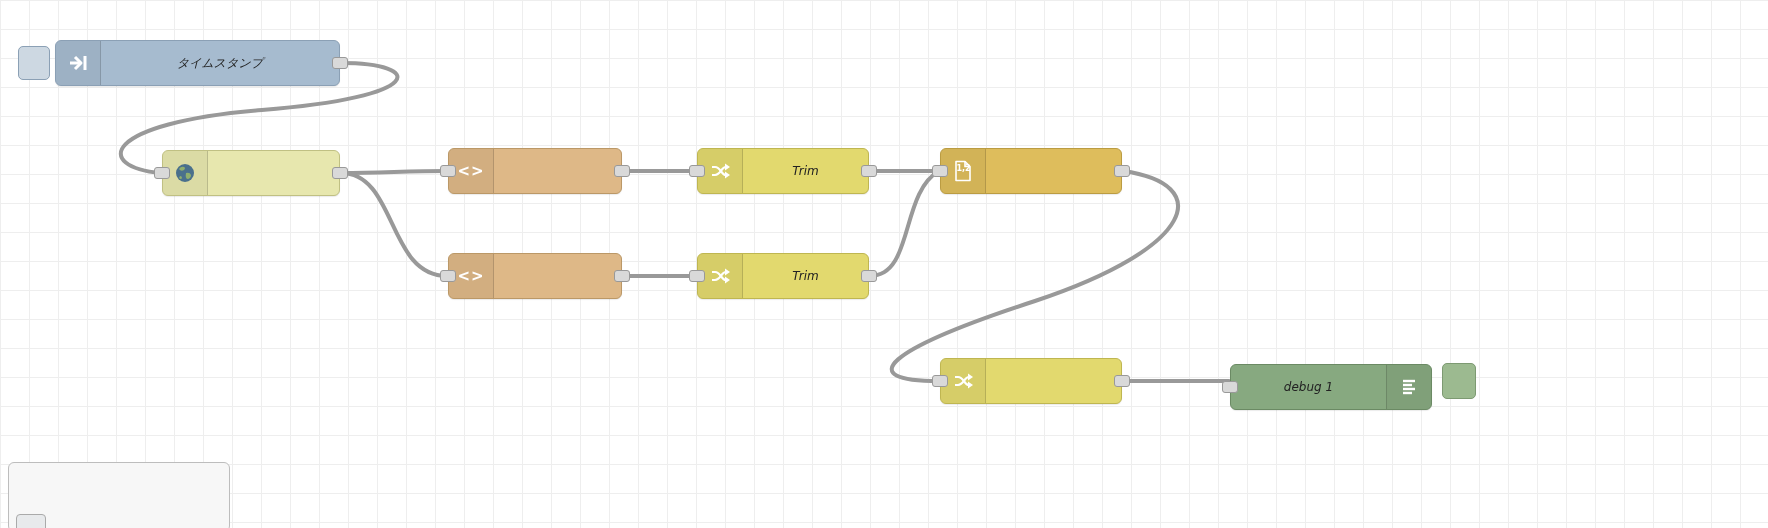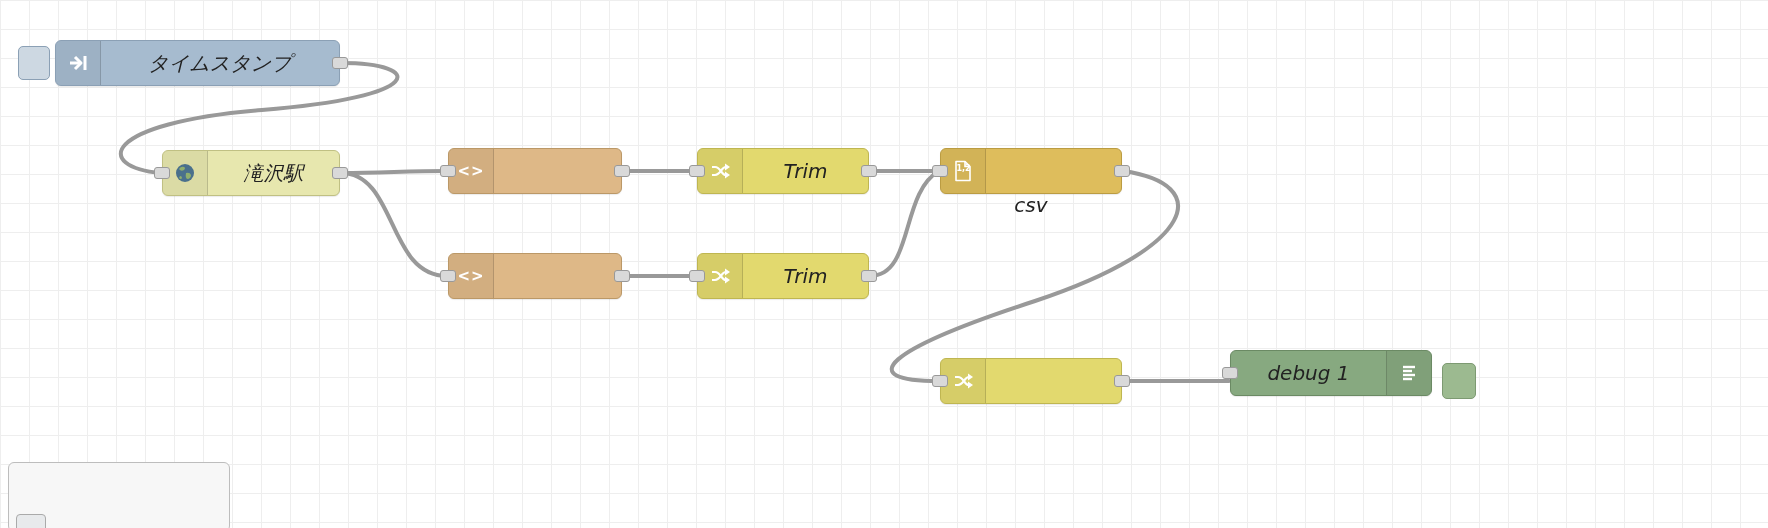--- a/index.html
+++ b/index.html
@@ -22,35 +22,35 @@
   }
   .icon-strip{
     width:44px;flex:0 0 44px;
     display:flex;align-items:center;justify-content:center;
     background:rgba(0,0,0,0.05);
   }
   .icon-strip.left{border-right:1px solid rgba(0,0,0,0.15);border-radius:5px 0 0 5px;}
   .icon-strip.right{border-left:1px solid rgba(0,0,0,0.15);border-radius:0 5px 5px 0;}
   .label{
     flex:1;display:flex;align-items:center;justify-content:center;
-    font-style:italic;font-size:20px;color:#222;white-space:nowrap;padding:0 8px;
+    font-style:italic;font-size:12px;color:#222;white-space:nowrap;padding:0 8px;
   }
   .glyph{color:#ffffff;font-weight:bold;font-size:15px;letter-spacing:1px;}
   .port{
     position:absolute;width:16px;height:12px;top:16px;z-index:3;
     background:#d9d9d9;border:1px solid #999;border-radius:3px;box-sizing:border-box;
   }
   .port.in{left:-9px;}
   .port.out{right:-9px;}
   
   .n-inject{background:#a6bbcf;border-color:#8ba0b5;}
   .n-http{background:#e7e7ae;border-color:#c0c083;}
   .n-html{background:#deb887;border-color:#bb9867;}
   .n-change{background:#e2d96e;border-color:#bfb651;}
-  .n-csv{background:#debd5c;border-color:#bb9c42;flex-direction:column;}
+  .n-csv{background:#debd5c;border-color:#bb9c42;}
   .n-debug{background:#87a980;border-color:#6b8a64;}
   .inject-button{
     position:absolute;left:18px;top:46px;width:32px;height:34px;z-index:2;
     background:#cdd8e2;border:1px solid #8ba0b5;border-radius:5px;box-sizing:border-box;
   }
   .debug-button{
     position:absolute;left:1442px;top:363px;width:34px;height:36px;z-index:2;
     background:#9cba90;border:1px solid #7d9a72;border-radius:5px;box-sizing:border-box;
   }
   .partial-node{
@@ -92,21 +92,20 @@
 
 <div class="node n-http" style="left:162px;top:150px;width:178px;">
   <div class="icon-strip left">
     <svg width="24" height="24" viewBox="0 0 24 24">
       <circle cx="12" cy="12" r="9" fill="#4a708c"></circle>
       <path d="M6 8 q2 -3 5 -2 q2 1 0 3 q-3 2 -5 -1 z" fill="#8fae6e"></path>
       <path d="M13 12 q4 -1 5 2 q0 3 -3 4 q-3 0 -2 -6 z" fill="#8fae6e"></path>
       <path d="M7 15 q2 0 2 2 q-1 2 -3 0 z" fill="#8fae6e"></path>
     </svg>
   </div>
-  <div class="label">滝沢駅</div>
   <div class="port in"></div>
   <div class="port out"></div>
 </div>
 
 <div class="node n-html" style="left:448px;top:148px;width:174px;">
   <div class="icon-strip left">
     <span class="glyph">&lt;&gt;</span>
   </div>
   <div class="port in"></div>
   <div class="port out"></div>
@@ -127,21 +126,20 @@
 </div>
 
 <div class="node n-csv" style="left:940px;top:148px;width:182px;">
   <div class="icon-strip left">
     <svg width="24" height="24" viewBox="0 0 24 24">
       <path d="M5 2.5 h9 l5 5 v14 h-14 z" stroke="#fff" stroke-width="1.6" fill="none" stroke-linejoin="round"></path>
       <path d="M14 2.5 v5 h5" stroke="#fff" stroke-width="1.6" fill="none"></path>
       <text x="5.5" y="12" font-size="8" font-weight="bold" fill="#ffffff" font-family="DejaVu Sans, sans-serif">1,2</text>
     </svg>
   </div>
-  <div class="label">csv</div>
   <div class="port in"></div>
   <div class="port out"></div>
 </div>
 
 <div class="node n-html" style="left:448px;top:253px;width:174px;">
   <div class="icon-strip left">
     <span class="glyph">&lt;&gt;</span>
   </div>
   <div class="port in"></div>
   <div class="port out"></div>
@@ -167,21 +165,21 @@
       <path d="M3 15 h3 c6 0 6 -8 11 -8" stroke="#fff" stroke-width="2.2" fill="none"></path>
       <path d="M3 7 h3 c6 0 6 8 11 8" stroke="#fff" stroke-width="2.2" fill="none"></path>
       <polygon points="16,3.5 21,7 16,10.5" fill="#fff"></polygon>
       <polygon points="16,11.5 21,15 16,18.5" fill="#fff"></polygon>
     </svg>
   </div>
   <div class="port in"></div>
   <div class="port out"></div>
 </div>
 
-<div class="node n-debug" style="left:1230px;top:350px;width:202px;text-align:right;">
+<div class="node n-debug" style="left:1230px;top:364px;width:202px;text-align:right;">
   <div class="label">debug 1</div>
   <div class="icon-strip right">
     <svg width="22" height="22" viewBox="0 0 22 22">
       <path d="M5 5 H17" stroke="#fff" stroke-width="2.4"></path>
       <path d="M5 9 H14" stroke="#fff" stroke-width="2.4"></path>
       <path d="M5 13 H17" stroke="#fff" stroke-width="2.4"></path>
       <path d="M5 17 H14" stroke="#fff" stroke-width="2.4"></path>
     </svg>
   </div>
   <div class="port in"></div>

